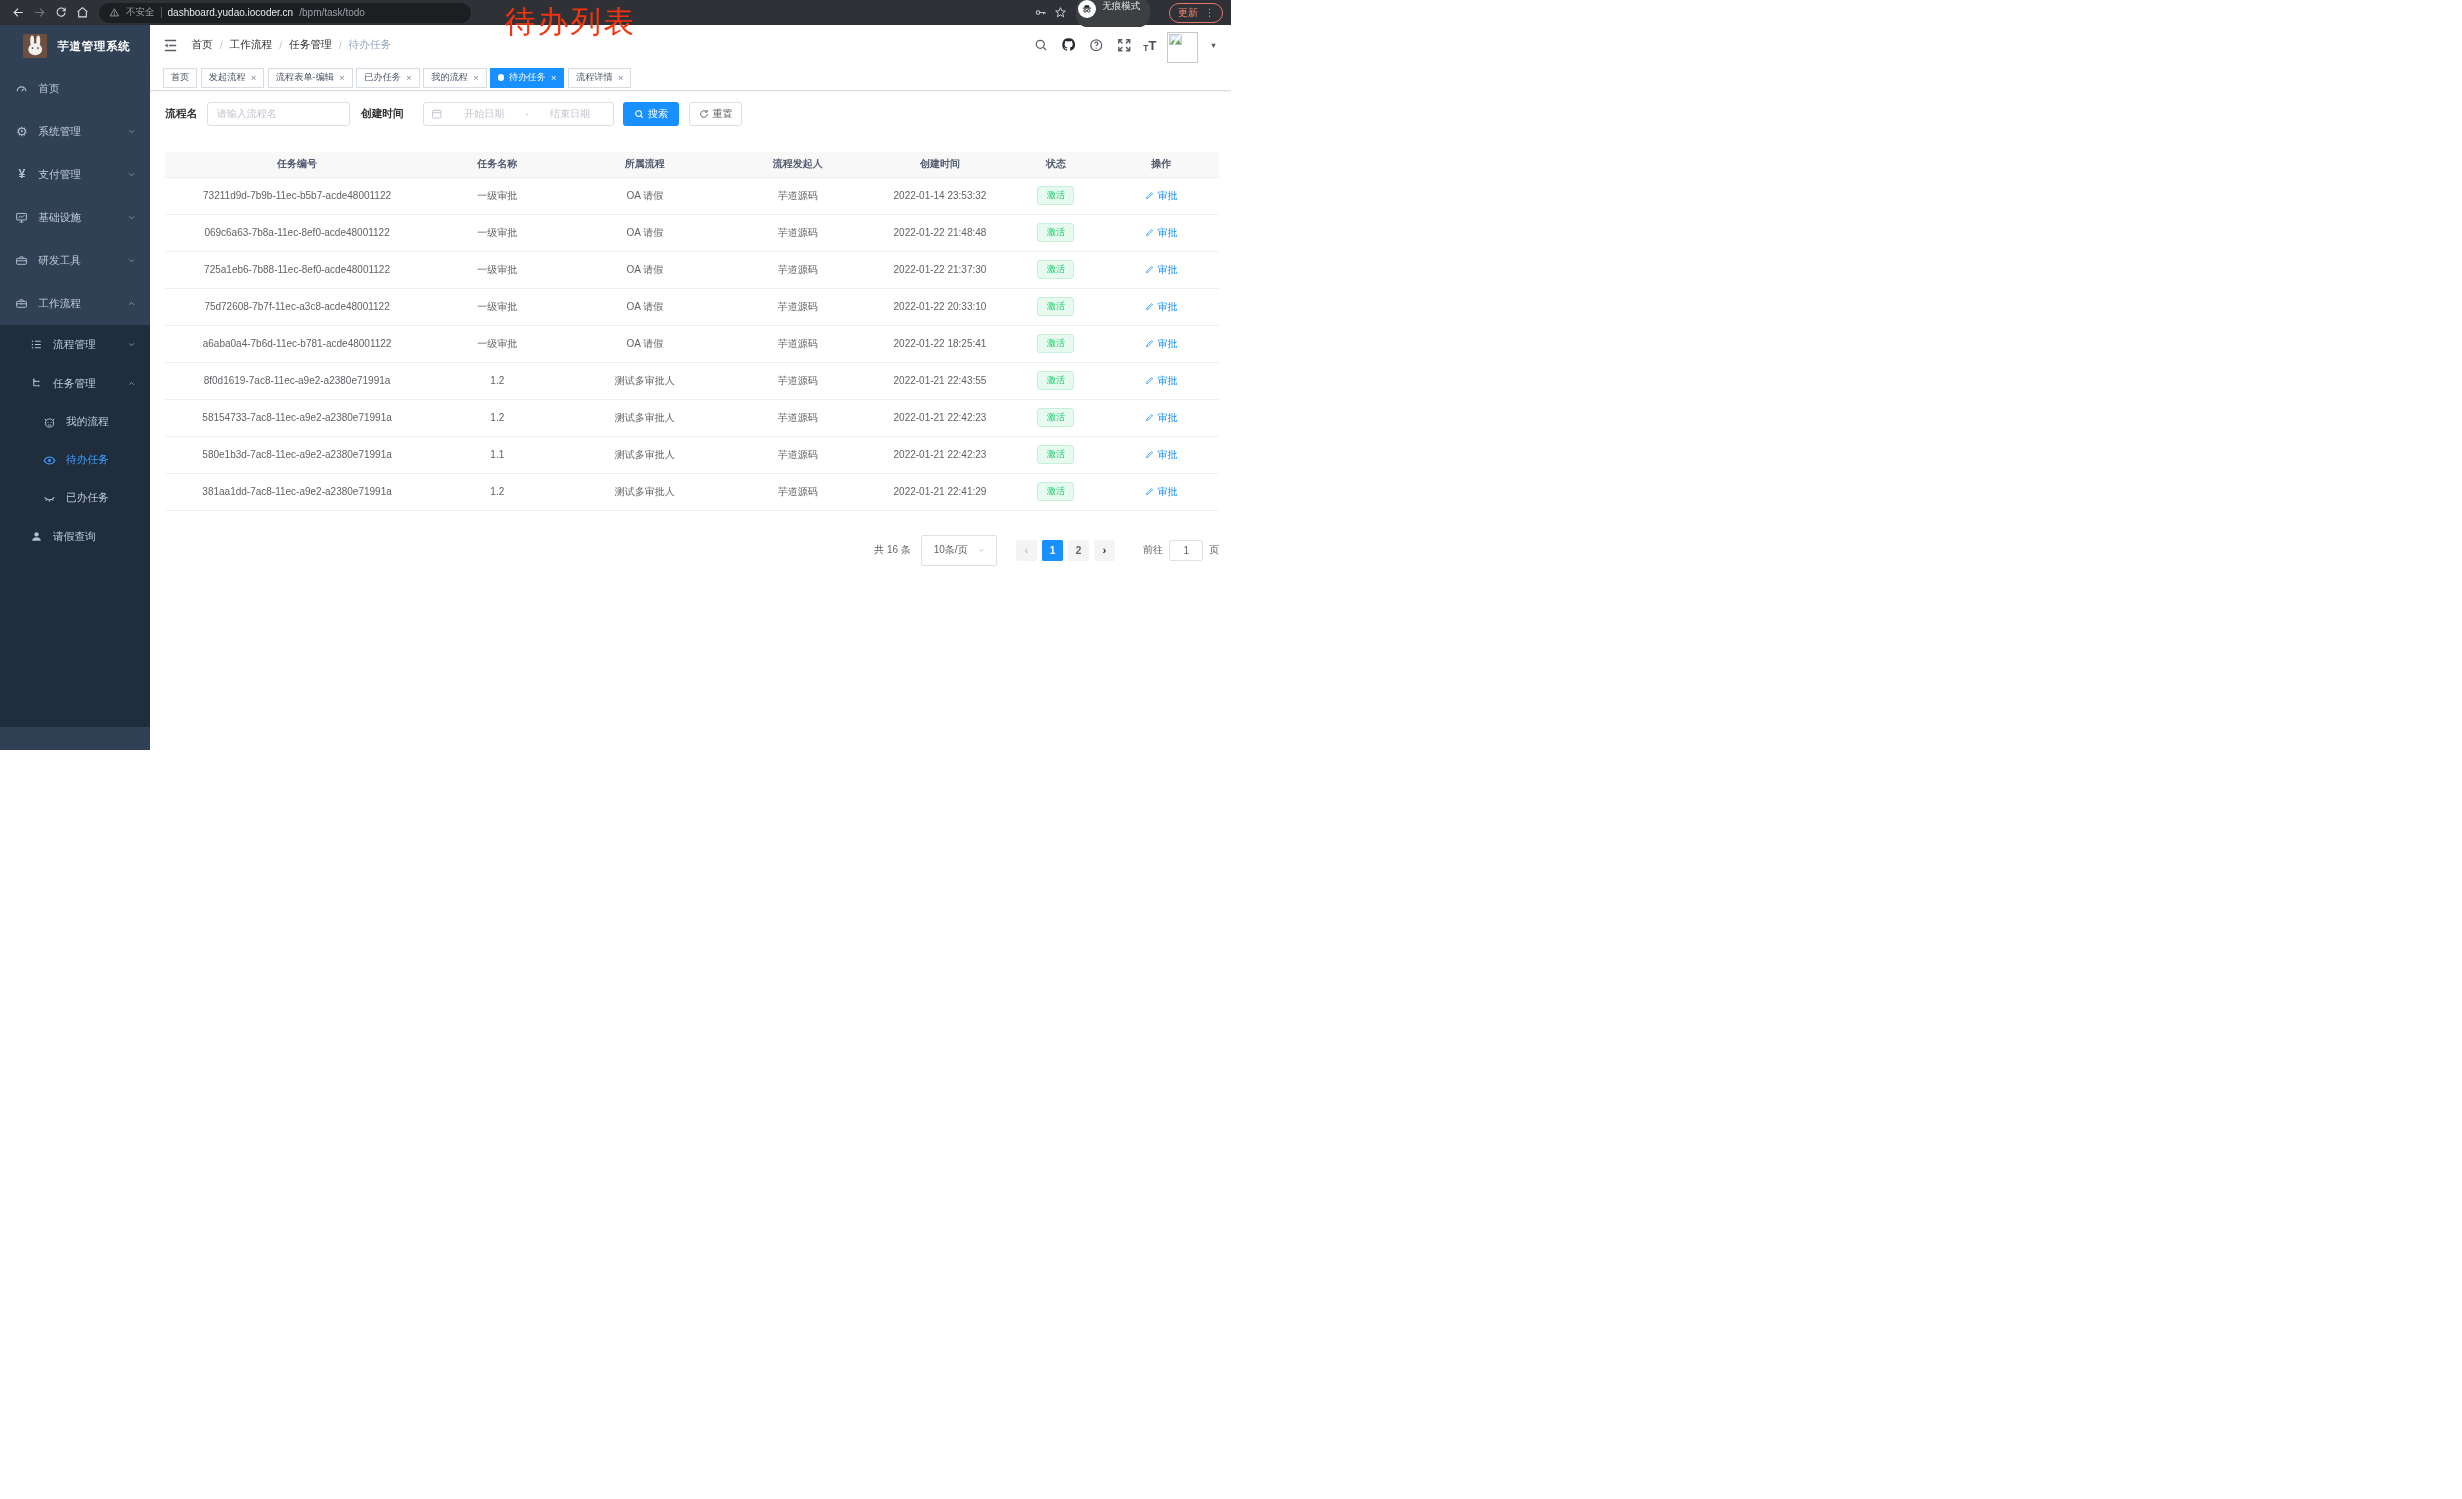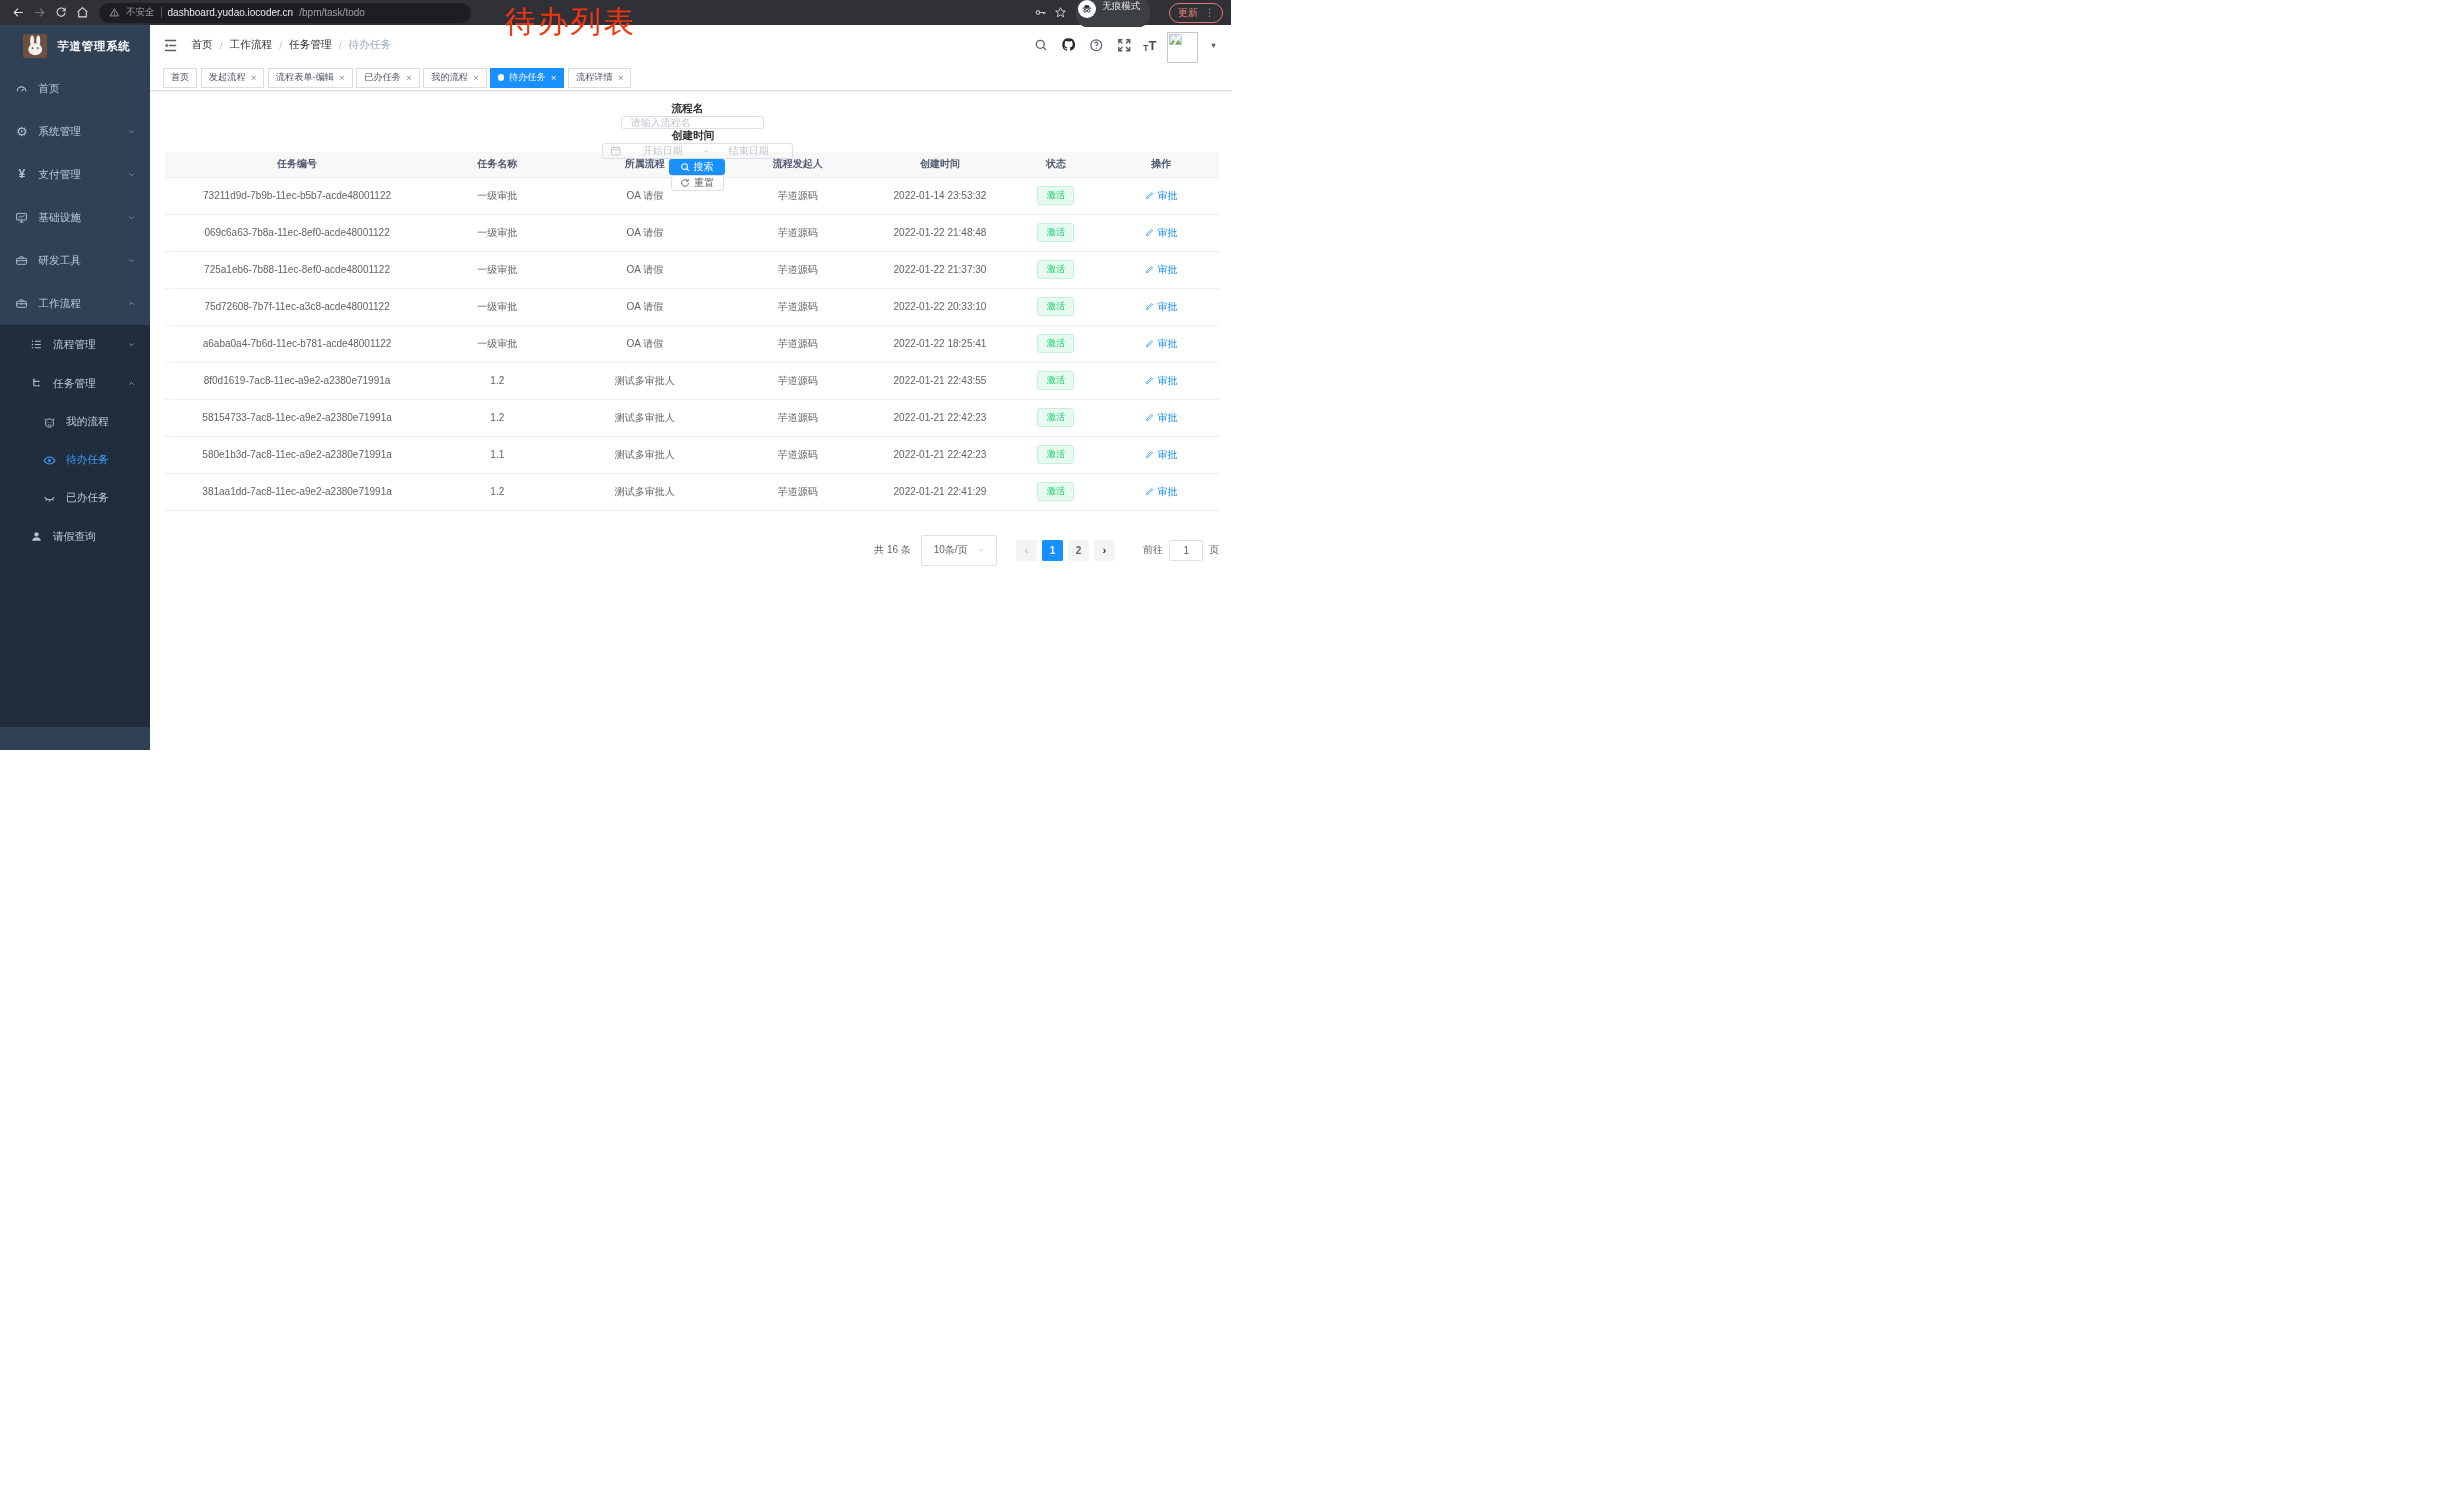--- a/index.html
+++ b/index.html
@@ -67,21 +67,21 @@
   .tagsbar { height:26px; border-bottom:0.8px solid #d8dce5; box-shadow:0 0.8px 2.3px 0 rgba(0,0,0,.08); display:flex; align-items:center; padding-left:9.2px; flex:none; background:#fff; position:relative; z-index:2; }
   .tag { display:inline-flex; align-items:center; height:20px; padding:0 6.9px; border:0.8px solid #d8dce5; background:#fff; color:#495060; font-size:9.2px; margin-left:3.8px; cursor:pointer; white-space:nowrap; }
   .tag .dot { width:6.1px; height:6.1px; border-radius:50%; background:#fff; margin-right:4.6px; }
   .tag .close { margin-left:5.3px; font-size:9.2px; color:#7d8694; }
   .tag.active { background:#1890ff; border-color:#1890ff; color:#fff; }
   .tag.active .close { color:#fff; }
 
   .content { padding:10.7px 12.2px 0 15.3px; flex:1; }
 
   
-  .filters { display:flex; align-items:center; height:24.4px; margin-bottom:26px;flex-direction:column; }
+  .filters { display:flex; align-items:center; height:24.4px; margin-bottom:26px; }
   .f-label { font-size:10.7px; font-weight:700; color:#303133; margin-right:9.2px; white-space:nowrap; }
   .f-label.second { margin-left:11.4px; }
   .txt-input { width:143px; height:24.4px; border:0.8px solid #dcdfe6; border-radius:3.1px; padding:0 9.2px; font-size:10px; color:#606266; font-family:inherit; }
   .txt-input::placeholder { color:#c0c4cc; }
   .date-range { width:191px; height:24.4px; border:0.8px solid #dcdfe6; border-radius:3.1px; margin-left:10px; display:flex; align-items:center; padding:0 7.6px; gap:6.1px; cursor:text; }
   .date-range .ph { color:#c0c4cc; font-size:10px; flex:1; text-align:center; }
   .date-range .dash { color:#c0c4cc; font-size:10px; }
   .cal-ic { color:#c0c4cc; flex:none; }
   .btn { height:24.4px; border-radius:3.1px; display:inline-flex; align-items:center; justify-content:center; gap:3.8px; font-size:10px; cursor:pointer; border:0.8px solid transparent; }
   .btn-primary { background:#1890ff; color:#fff; width:56px; margin-left:9.2px; }

